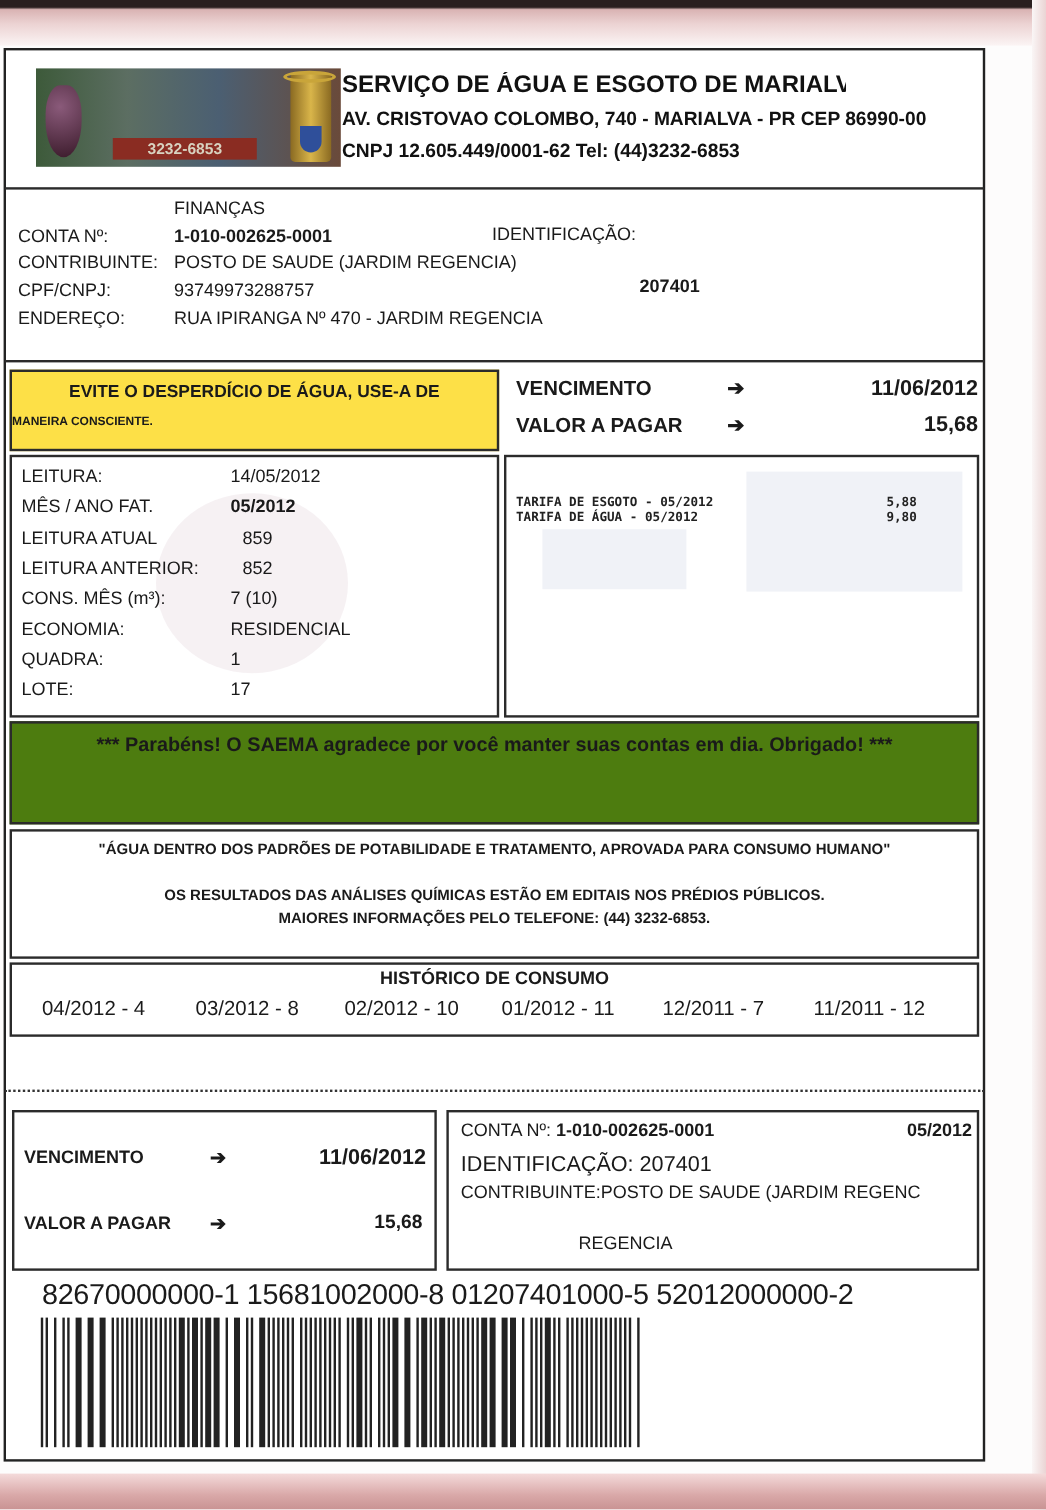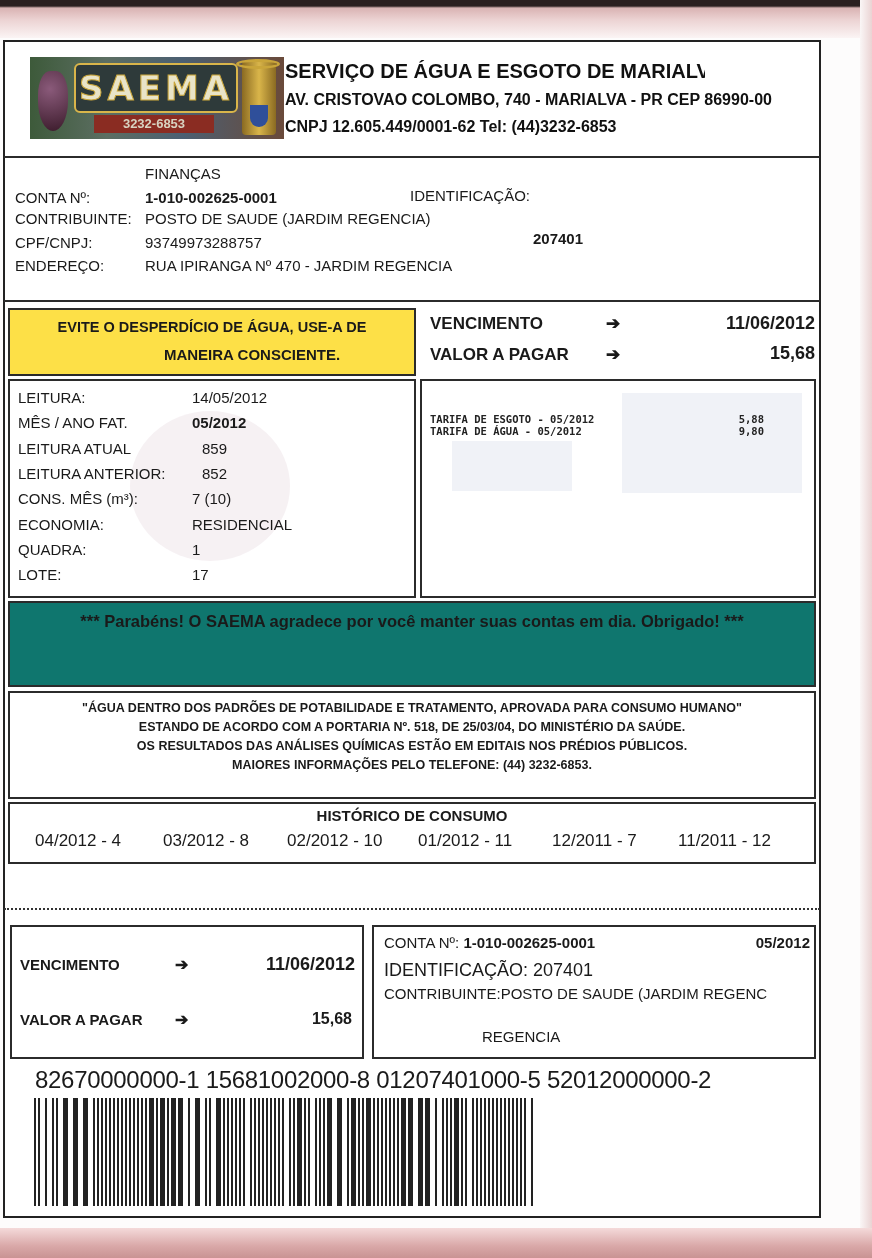--- a/index.html
+++ b/index.html
@@ -52,21 +52,20 @@
 <body>
 
 <div class="scan-top"></div>
 <div class="scan-right"></div>
 <div class="scan-bottom"></div>
 
 <div class="frame"></div>
 
 <div class="logo">
   <div class="grapes"></div>
-  <div class="word">SAEMA</div>
   <div class="phone">3232-6853</div>
   <div class="valve"></div>
   <div class="shield"></div>
 </div>
 <div class="hdr t1" style="width:420px;overflow:hidden;">SERVIÇO DE ÁGUA E ESGOTO DE MARIALVA</div>
 <div class="hdr t2" style="width:524px;overflow:hidden;">AV. CRISTOVAO COLOMBO, 740 - MARIALVA - PR  CEP 86990-00</div>
 <div class="hdr t3">CNPJ 12.605.449/0001-62   Tel: (44)3232-6853</div>
 <div class="hline" style="left:4px;top:156px;width:816px;"></div>
 
 <div class="lbl" style="left:145px;top:165px;">FINANÇAS</div>
@@ -77,21 +76,21 @@
 <div class="lbl" style="left:15px;top:210px;">CONTRIBUINTE:</div>
 <div class="lbl" style="left:145px;top:210px;">POSTO DE SAUDE (JARDIM REGENCIA)</div>
 <div class="lbl" style="left:15px;top:234px;">CPF/CNPJ:</div>
 <div class="lbl" style="left:145px;top:234px;">93749973288757</div>
 <div class="lbl" style="left:15px;top:257px;">ENDEREÇO:</div>
 <div class="lbl" style="left:145px;top:257px;">RUA IPIRANGA Nº 470 - JARDIM REGENCIA</div>
 <div class="hline" style="left:4px;top:300px;width:816px;"></div>
 
 <div class="box" style="left:8px;top:308px;width:408px;height:68px;background:#fde047;">
   <div class="abs b" style="left:0;top:9px;width:404px;text-align:center;font-size:14.5px;">EVITE O DESPERDÍCIO DE ÁGUA, USE-A DE</div>
-  <div class="abs b" style="left:0;top:36px;width:484px;text-align:center;font-size:15px;">MANEIRA CONSCIENTE.</div>
+  <div class="abs b" style="left:0;top:36px;width:484px;font-size:10px;">MANEIRA CONSCIENTE.</div>
 </div>
 <div class="lbl b" style="left:430px;top:314px;font-size:17px;">VENCIMENTO</div>
 <div class="lbl b" style="left:606px;top:313px;font-size:17px;">➔</div>
 <div class="lbl b" style="left:690px;top:313px;width:125px;text-align:right;font-size:18px;">11/06/2012</div>
 <div class="lbl b" style="left:430px;top:345px;font-size:17px;">VALOR A PAGAR</div>
 <div class="lbl b" style="left:606px;top:344px;font-size:17px;">➔</div>
 <div class="lbl b" style="left:690px;top:343px;width:125px;text-align:right;font-size:18px;">15,68</div>
 
 <div class="box" style="left:8px;top:379px;width:408px;height:219px;">
   <div class="ghost" style="left:120px;top:30px;width:160px;height:150px;border-radius:50%;background:#efe6ea;"></div>
@@ -117,27 +116,26 @@
 
 <div class="box" style="left:420px;top:379px;width:396px;height:219px;">
   <div class="ghost" style="left:200px;top:12px;width:180px;height:100px;"></div>
   <div class="ghost" style="left:30px;top:60px;width:120px;height:50px;"></div>
 </div>
 <div class="tarifa" style="left:430px;top:391px;">TARIFA DE ESGOTO - 05/2012</div>
 <div class="tarifa" style="left:730px;top:391px;width:34px;text-align:right;">5,88</div>
 <div class="tarifa" style="left:430px;top:403px;">TARIFA DE ÁGUA - 05/2012</div>
 <div class="tarifa" style="left:730px;top:403px;width:34px;text-align:right;">9,80</div>
 
-<div class="box" style="left:8px;top:601px;width:808px;height:86px;background:#0f766e;">
+<div class="box" style="left:8px;top:601px;width:808px;height:86px;background:#4d7c0f;">
   <div class="abs b" style="left:0;top:9px;width:804px;text-align:center;font-size:16.5px;">*** Parabéns! O SAEMA agradece por você manter suas contas em dia. Obrigado! ***</div>
 </div>
 
 <div class="box" style="left:8px;top:691px;width:808px;height:108px;">
   <div class="abs b" style="left:0;top:8px;width:804px;text-align:center;font-size:12.5px;">"ÁGUA DENTRO DOS PADRÕES DE POTABILIDADE E TRATAMENTO, APROVADA PARA CONSUMO HUMANO"</div>
-  <div class="abs b" style="left:0;top:27px;width:804px;text-align:center;font-size:12.5px;">ESTANDO DE ACORDO COM A PORTARIA Nº. 518, DE 25/03/04, DO MINISTÉRIO DA SAÚDE.</div>
   <div class="abs b" style="left:0;top:46px;width:804px;text-align:center;font-size:12.5px;">OS RESULTADOS DAS ANÁLISES QUÍMICAS ESTÃO EM EDITAIS NOS PRÉDIOS PÚBLICOS.</div>
   <div class="abs b" style="left:0;top:65px;width:804px;text-align:center;font-size:12.5px;">MAIORES INFORMAÇÕES PELO TELEFONE: (44) 3232-6853.</div>
 </div>
 
 <div class="box" style="left:8px;top:802px;width:808px;height:62px;">
   <div class="abs b" style="left:0;top:3px;width:804px;text-align:center;font-size:15px;">HISTÓRICO DE CONSUMO</div>
 </div>
 <div id="history-items">
     <div class="lbl" style="left: 35px; top: 831px; font-size: 17px;">04/2012 - 4</div>
     <div class="lbl" style="left: 163px; top: 831px; font-size: 17px;">03/2012 - 8</div>

